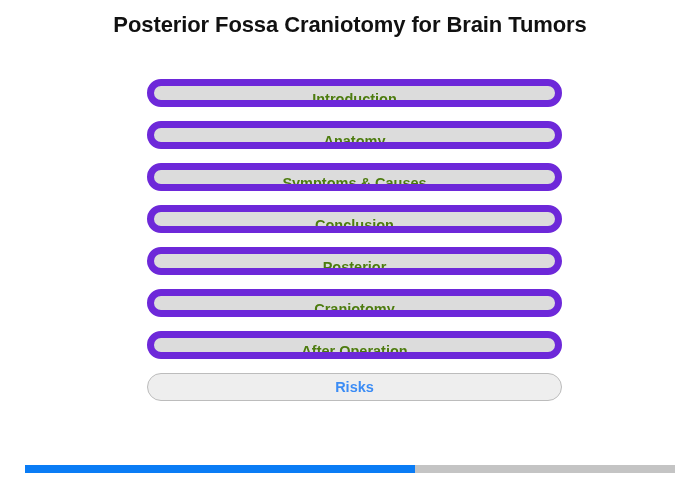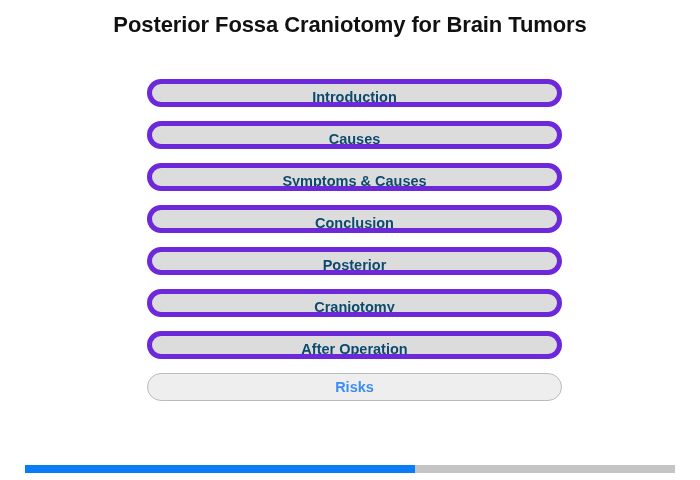--- a/index.html
+++ b/index.html
@@ -46,22 +46,22 @@
   }
 
   .nav-item {
     box-sizing: border-box;
     width: 415px;
     height: 28px;
     line-height: 26px;
     text-align: center;
     border-radius: 14px;
     background: #dcdcdc;
-    border: 5px solid #6d28d9;
-    color: #0c4a6e;
+    border: 7px solid #6d28d9;
+    color: #4d7c0f;
     font-size: 14.5px;
     font-weight: bold;
     cursor: pointer;
     user-select: none;
     white-space: nowrap;
     overflow: hidden;
   }
 
   .nav-item.active {
     background: #eeeeee;
@@ -94,21 +94,21 @@
 
 <div class="page">
 
   <div class="page-title">Posterior Fossa Craniotomy for Brain Tumors</div>
 
   <div class="nav-list">
       <div class="nav-item">
         <span class="nav-item-label">Introduction</span>
       </div>
       <div class="nav-item">
-        <span class="nav-item-label">Causes</span>
+        <span class="nav-item-label">Anatomy</span>
       </div>
       <div class="nav-item">
         <span class="nav-item-label">Symptoms &amp; Causes</span>
       </div>
       <div class="nav-item">
         <span class="nav-item-label">Conclusion</span>
       </div>
       <div class="nav-item">
         <span class="nav-item-label">Posterior</span>
       </div>

